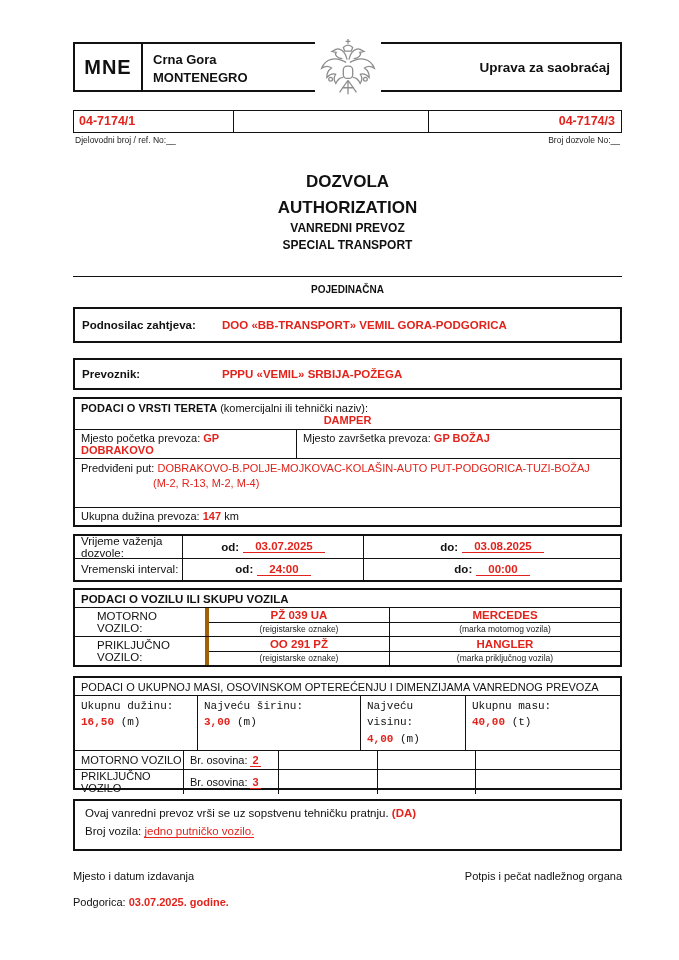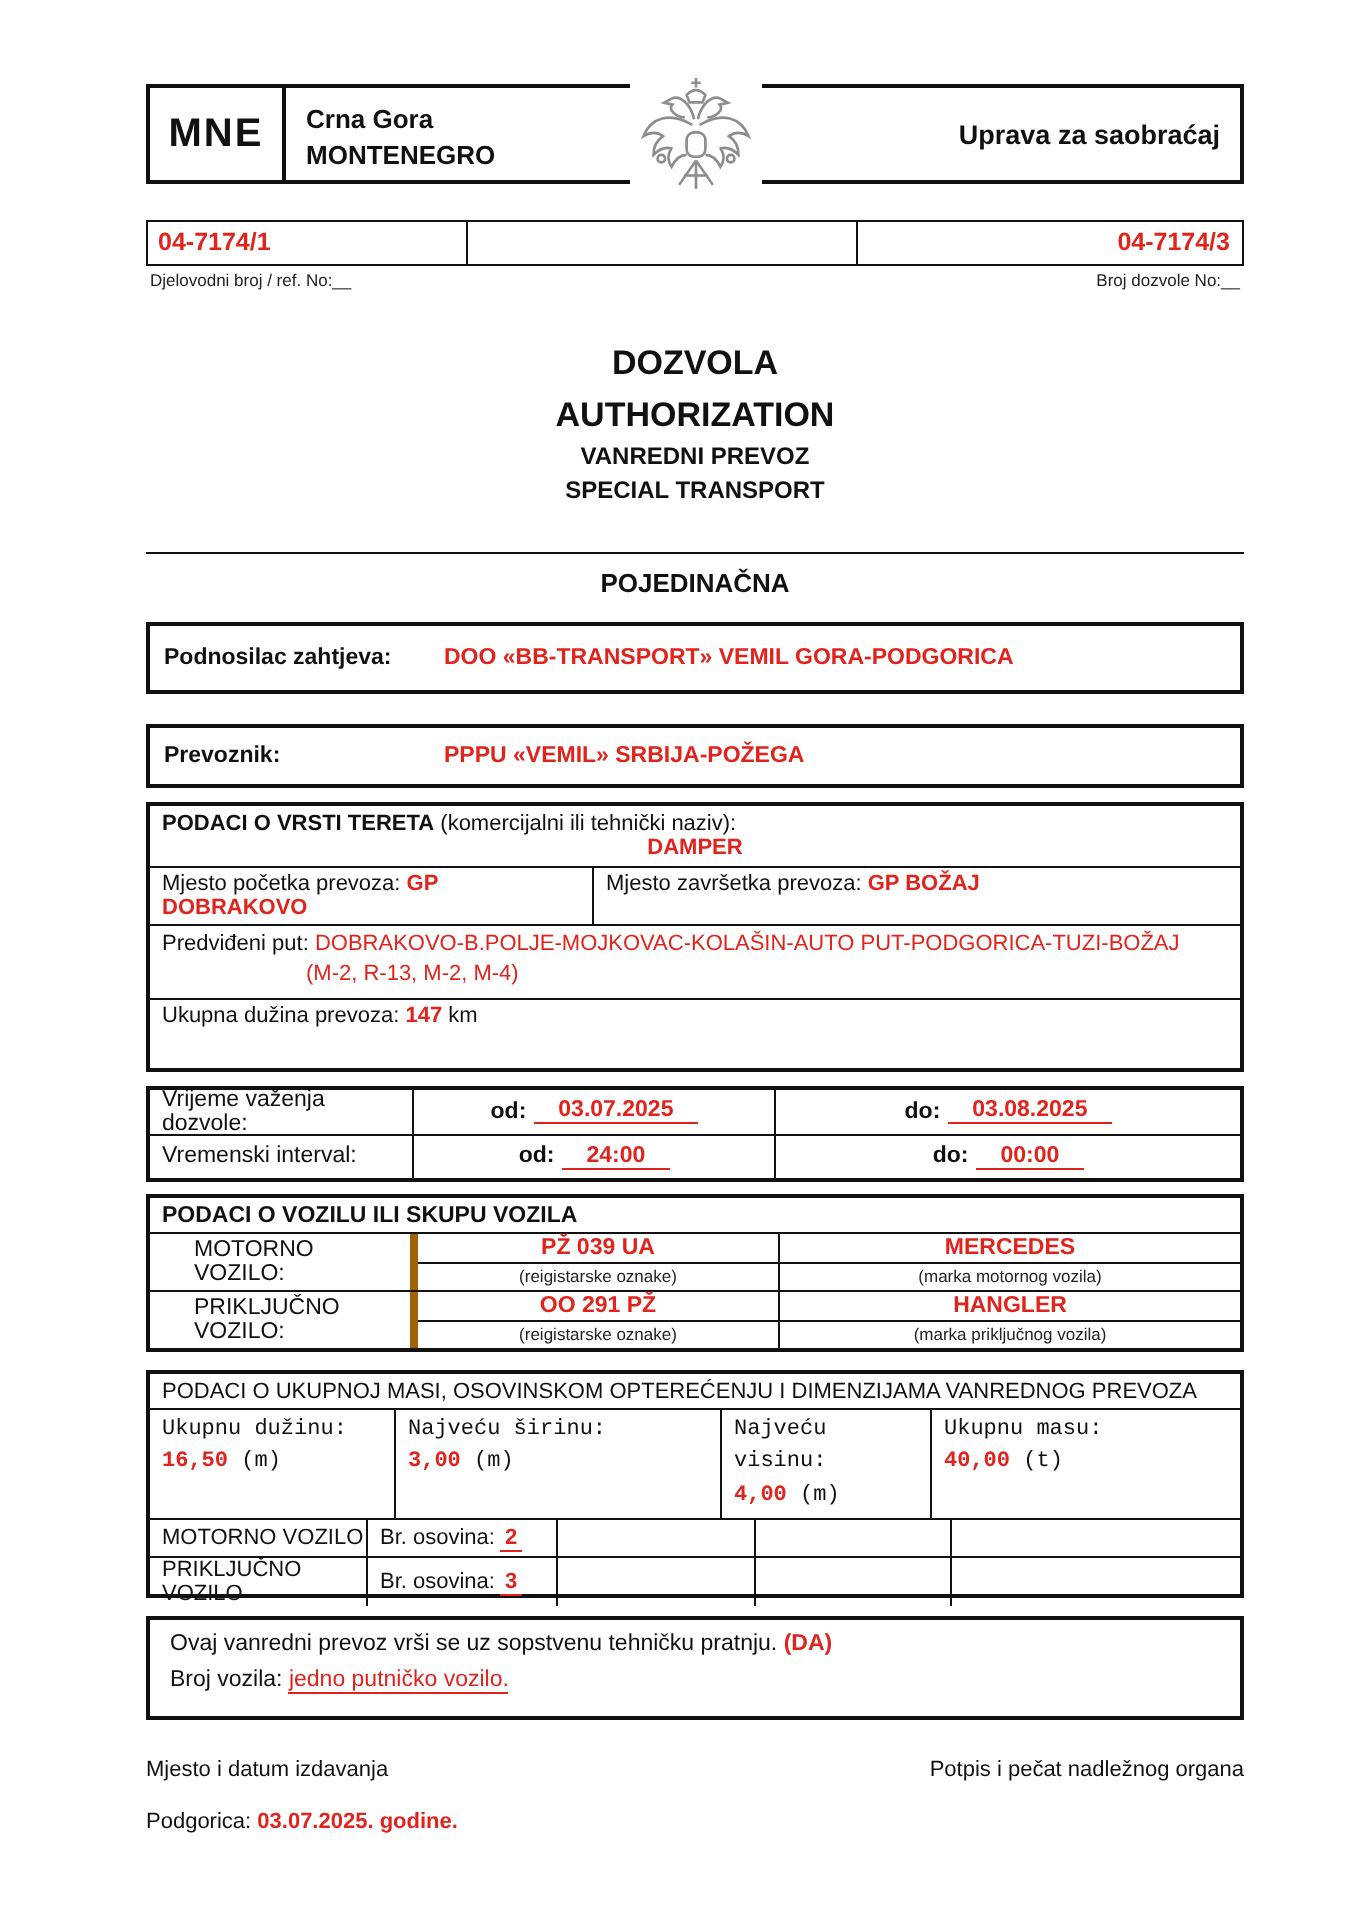--- a/index.html
+++ b/index.html
@@ -26,21 +26,21 @@
   .refrow .c1 { width:160px; border-right:1px solid #111; color:var(--red); padding:3px 0 0 5px; }
   .refrow .c2 { width:195px; border-right:1px solid #111; }
   .refrow .c3 { flex:1; color:var(--red); text-align:right; padding:3px 6px 0 0; }
   .reflabels { display:flex; justify-content:space-between; font-size:8.5px; color:#222; margin-top:2px; padding:0 2px; }
 
   
   .titles { text-align:center; margin-top:24px; }
   .t-big { font-size:17px; font-weight:bold; line-height:1.5; }
   .t-sub { font-size:12px; font-weight:bold; line-height:1.45; }
   .rule { border:0; border-top:1.5px solid #111; margin-top:21px; }
-  .single { text-align:center; font-size:13px; font-weight:bold; margin-top:7px; }
+  .single { text-align:center; font-size:10px; font-weight:bold; margin-top:7px; }
 
   :root { --red:#e2231c; }
   .red { color:var(--red); font-weight:bold; }
   .runder { color:var(--red); font-weight:bold; border-bottom:1px solid var(--red); padding:0 12px; }
 
   
   .box { border:2px solid #111; }
   .applicant { margin-top:12px; height:36px; display:flex; align-items:center; font-size:11.5px; }
   .applicant .lab { font-weight:bold; width:147px; padding-left:7px; flex:none; }
   .carrier { margin-top:15px; height:32px; }
@@ -49,27 +49,27 @@
   .cargo { margin-top:7px; font-size:11px; }
   .cargo .r1 { padding:3px 6px 1px 6px; }
   .cargo .r1 .ttl { font-weight:bold; }
   .cargo .damper { text-align:center; padding-bottom:2px; }
   .cargo .r2 { display:flex; border-top:1px solid #111; }
   .cargo .r2 .cell { padding:2px 6px; }
   .cargo .r2 .left { width:222px; border-right:1px solid #111; }
   .cargo .r2 .right { flex:1; }
   .cargo .r3 { border-top:1px solid #111; padding:2px 6px 3px 6px; line-height:1.4; }
   .cargo .r3 .indent { padding-left:72px; }
-  .cargo .r4 { border-top:1px solid #111; padding:2px 6px 20px 6px; }
+  .cargo .r4 { border-top:1px solid #111; padding:2px 6px 3px 6px;margin-top:12px; }
 
   
   .validity { margin-top:7px; font-size:11.5px; }
   .validity .row { display:flex; height:22px; align-items:center; }
   .validity .row + .row { border-top:1px solid #111; }
-  .validity .lab { width:132px; padding-left:6px; border-right:1px solid #111; align-self:stretch; display:flex; align-items:center; }
+  .validity .lab { width:108px; padding-left:6px; border-right:1px solid #111; align-self:stretch; display:flex; align-items:center; }
   .validity .mid { width:181px; border-right:1px solid #111; align-self:stretch; display:flex; align-items:center; justify-content:center; }
   .validity .end { flex:1; display:flex; align-items:center; justify-content:center; }
   .validity b { margin-right:4px; }
 
   
   .veh { margin-top:6px; font-size:11px; }
   .veh .head { font-weight:bold; font-size:11.5px; padding:3px 6px 2px 6px; }
   .veh .grid { display:grid; grid-template-columns:134px 181px 1fr; }
   .veh .blk { border-top:1px solid #111; }
   .veh .labcell { grid-row:span 2; border-right:4px solid #a16207; display:flex; align-items:center; padding-left:22px; font-size:11.5px; }

